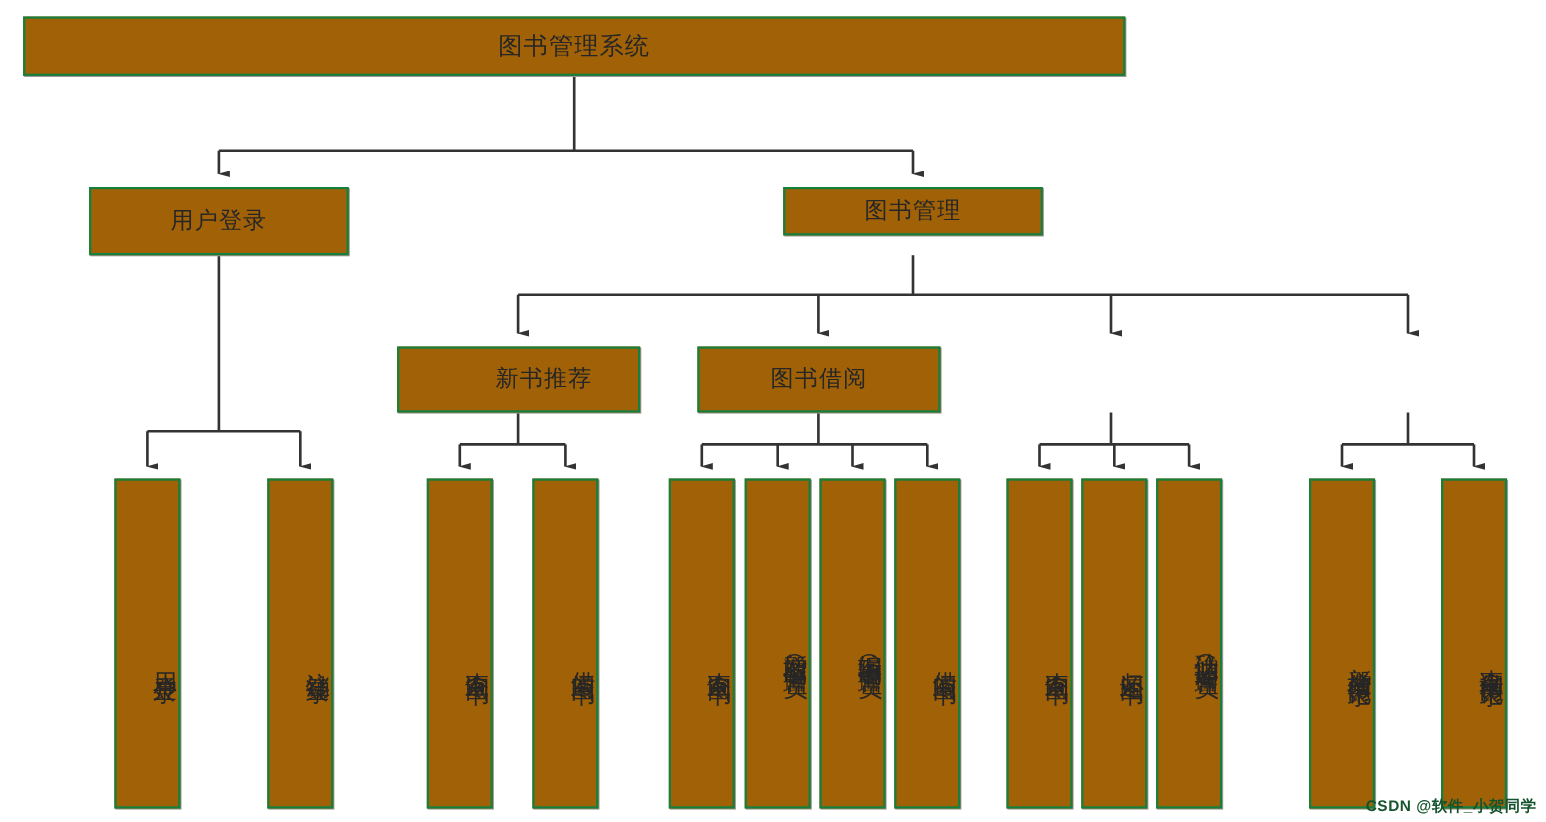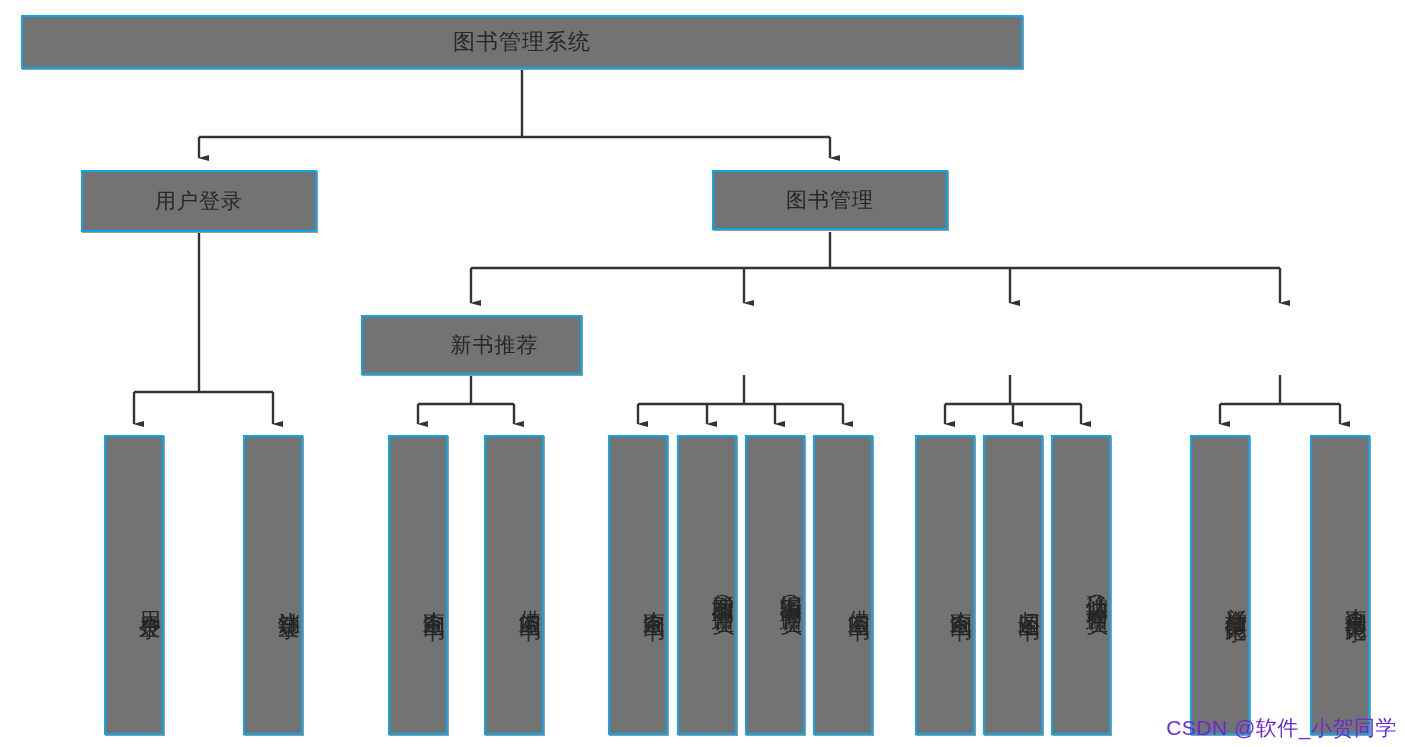--- a/index.html
+++ b/index.html
@@ -20,22 +20,22 @@
   #edges-layer {
     position: absolute;
     left: 0;
     top: 0;
     width: 1405px;
     height: 747px;
   }
   .node {
     position: absolute;
     box-sizing: border-box;
-    background: #737373;
-    border: 2px solid #0ea5e9;
+    background: #a16207;
+    border: 2px solid #15803d;
     box-shadow: 1px 1px 0 0 #9a9a9a;
     display: flex;
     align-items: center;
     justify-content: center;
     color: #262626;
     z-index: 2;
   }
   .node-h {
     font-size: 21px;
     letter-spacing: 1px;
@@ -59,25 +59,26 @@
   }
   .vtext {
     writing-mode: vertical-rl;
     text-orientation: upright;
     white-space: nowrap;
   }
   #watermark {
     position: absolute;
     right: 8px;
     bottom: 5px;
-    font-size: 21px;
-    color: #6d28d9;
+    font-size: 14px;
+    color: #14532d;
     letter-spacing: 0.5px;
     z-index: 3;
     white-space: nowrap;
+    font-weight: bold;
   }
 </style>
 </head>
 <body>
 
 <div id="diagram-root">
 
   <svg id="edges-layer" viewBox="0 0 1405 747" xmlns="http://www.w3.org/2000/svg">
     <defs>
       <marker id="arrowhead" markerWidth="10" markerHeight="12" refX="3" refY="10" orient="auto" markerUnits="userSpaceOnUse">
@@ -128,26 +129,29 @@
     </g>
   </svg>
 
   <div class="node node-h node-root" style="left:21px; top:15px; width:1002px; height:54px;">
     <span>图书管理系统</span>
   </div>
 
   <div class="node node-h" style="left:81px; top:170px; width:236px; height:62px;">
     <span>用户登录</span>
   </div>
-  <div class="node node-h" style="left:712px; top:170px; width:236px; height:60px;">
+  <div class="node node-h" style="left:712px; top:170px; width:236px; height:44px;">
     <span>图书管理</span>
   </div>
 
   <div class="node node-h" style="left:361px; top:315px; width:221px; height:60px;padding-left:46px;">
     <span>新书推荐</span>
+  </div>
+  <div class="node node-h" style="left:634px; top:315px; width:221px; height:60px;">
+    <span>图书借阅</span>
   </div>
 
   <div class="node node-v" style="left:104px; top:435px; width:60px; height:300px;">
     <span class="vtext">用户登录</span>
   </div>
   <div class="node node-v" style="left:243px; top:435px; width:60px; height:300px;">
     <span class="vtext">注销登录</span>
   </div>
 
   <div class="node node-v" style="left:388px; top:435px; width:60px; height:300px;">

